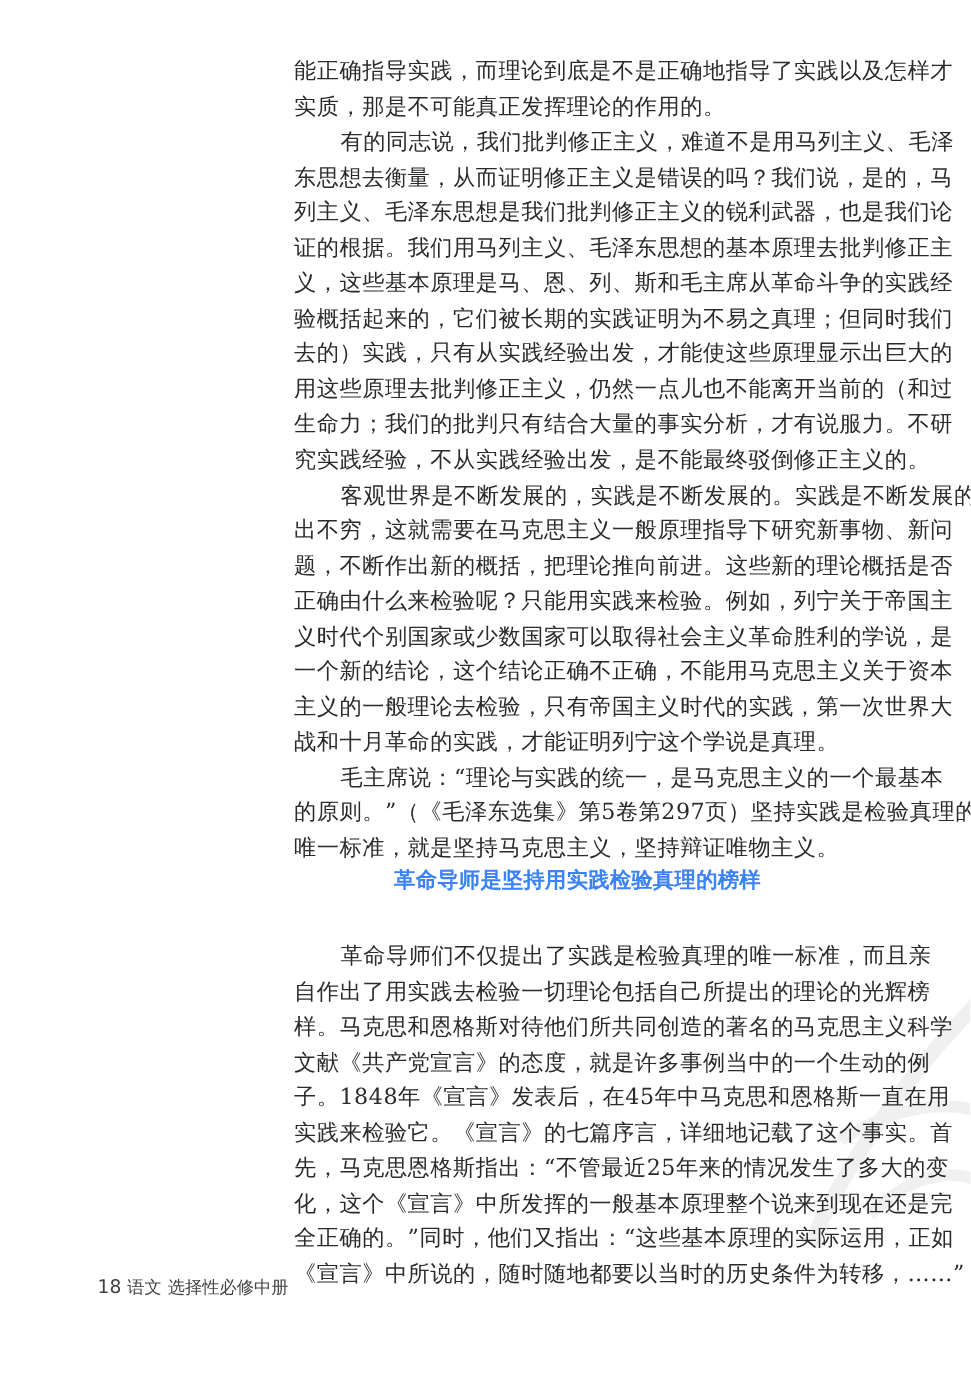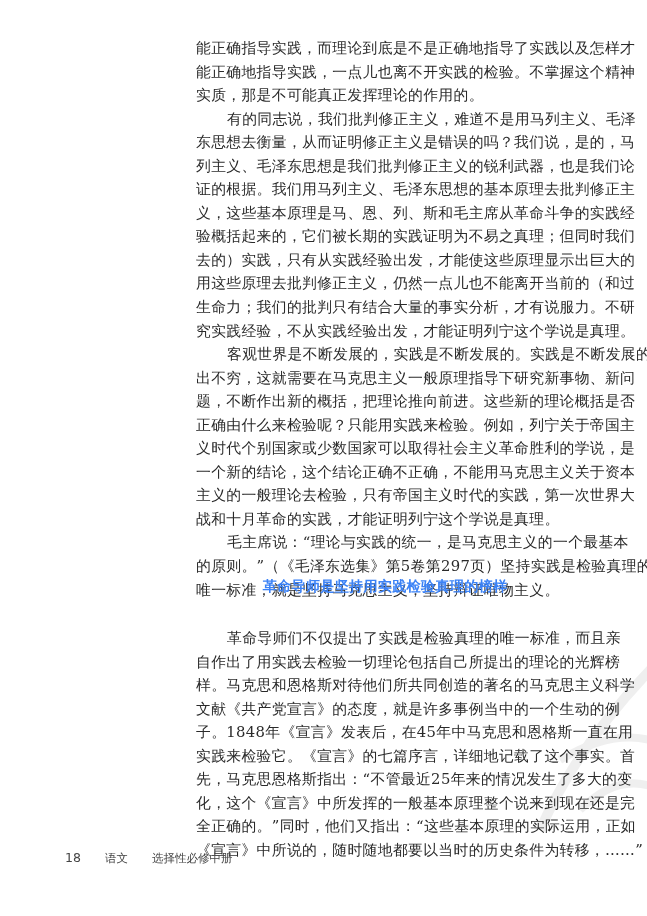--- a/index.html
+++ b/index.html
@@ -20,50 +20,49 @@
   .line.last { text-align-last: left; }
   .line.indent { padding-left: 31px; }
   .section-heading {
     position: absolute; left: 196px; top: 577px; width: 378px; text-align: center;
     font-family: "DejaVu Sans", "Liberation Sans", sans-serif;
     font-weight: bold; font-size: 14.2px; color: #3b82f6; letter-spacing: 0.2px;
   }
   .text-column.second { top: 626px; }
   .footer {
     position: absolute; left: 65px; top: 850px;
-    font-size: 11.5px; color: #444; display: flex; gap: 24px; align-items: baseline;
+    font-size: 11.5px; color: #444; display: flex; gap: 4px; align-items: baseline;
   }
   .footer .pnum { font-family: "DejaVu Sans", "Liberation Sans", sans-serif; font-size: 12.5px; }
   .watermark {
     position: absolute; left: 520px; top: 640px; width: 150px; height: 200px; opacity: 0.06;
     pointer-events: none;
   }
 </style>
 </head>
 <body>
 
 <div class="page">
 
   <div class="text-column" id="col1">
       <div>
         <span class="line">能正确指导实践，而理论到底是不是正确地指导了实践以及怎样才</span>
-        <span class="line">能正确地指导实践，一点儿也离不开实践的检验。不掌握这个精神</span>
         <span class="line last">实质，那是不可能真正发挥理论的作用的。</span>
       </div>
       <div>
         <span class="line indent">有的同志说，我们批判修正主义，难道不是用马列主义、毛泽</span>
         <span class="line">东思想去衡量，从而证明修正主义是错误的吗？我们说，是的，马</span>
         <span class="line">列主义、毛泽东思想是我们批判修正主义的锐利武器，也是我们论</span>
         <span class="line">证的根据。我们用马列主义、毛泽东思想的基本原理去批判修正主</span>
         <span class="line">义，这些基本原理是马、恩、列、斯和毛主席从革命斗争的实践经</span>
         <span class="line">验概括起来的，它们被长期的实践证明为不易之真理；但同时我们</span>
         <span class="line">去的）实践，只有从实践经验出发，才能使这些原理显示出巨大的</span>
         <span class="line">用这些原理去批判修正主义，仍然一点儿也不能离开当前的（和过</span>
         <span class="line">生命力；我们的批判只有结合大量的事实分析，才有说服力。不研</span>
-        <span class="line last">究实践经验，不从实践经验出发，才能证明列宁这个学说是真理。</span>
+        <span class="line last">究实践经验，不从实践经验出发，是不能最终驳倒修正主义的。</span>
       </div>
       <div>
         <span class="line indent">客观世界是不断发展的，实践是不断发展的。实践是不断发展的</span>
         <span class="line">出不穷，这就需要在马克思主义一般原理指导下研究新事物、新问</span>
         <span class="line">题，不断作出新的概括，把理论推向前进。这些新的理论概括是否</span>
         <span class="line">正确由什么来检验呢？只能用实践来检验。例如，列宁关于帝国主</span>
         <span class="line">义时代个别国家或少数国家可以取得社会主义革命胜利的学说，是</span>
         <span class="line">一个新的结论，这个结论正确不正确，不能用马克思主义关于资本</span>
         <span class="line">主义的一般理论去检验，只有帝国主义时代的实践，第一次世界大</span>
         <span class="line last">战和十月革命的实践，才能证明列宁这个学说是真理。</span>

